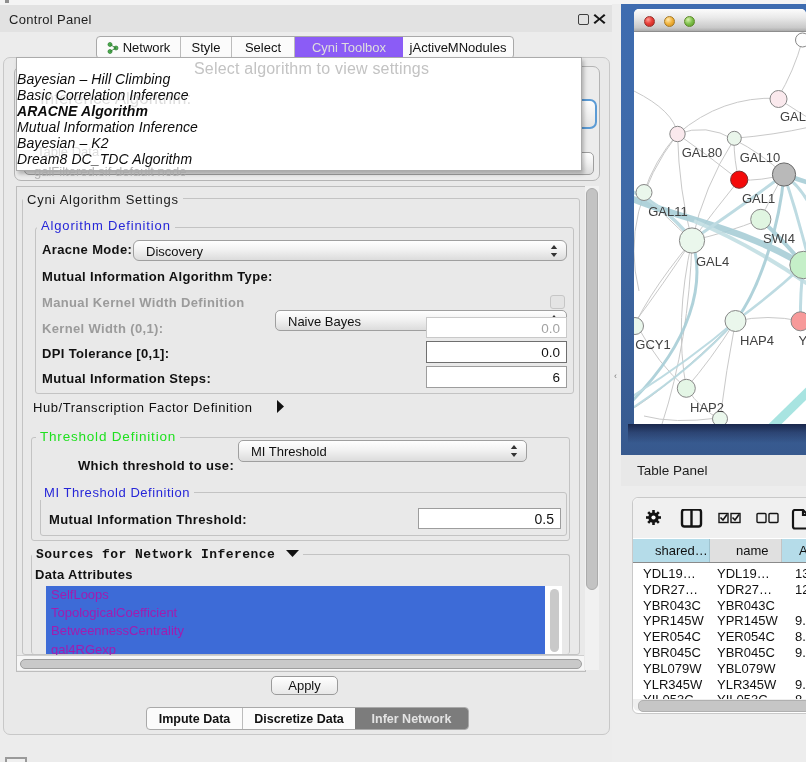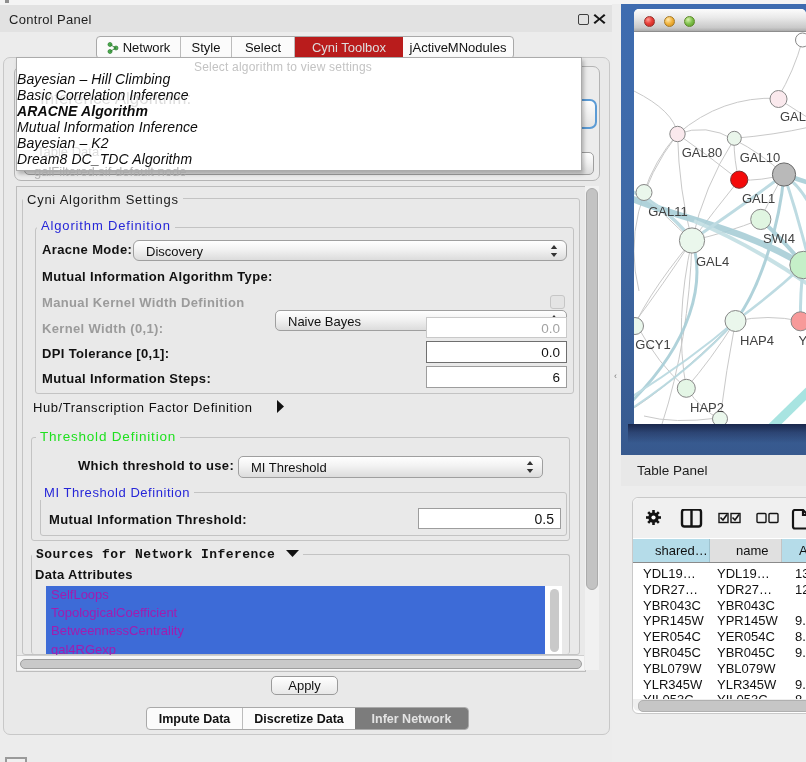--- a/index.html
+++ b/index.html
@@ -45,21 +45,21 @@
     <svg width="12" height="12" viewBox="0 0 12 12" style="margin-right:4px;">
       <circle cx="3" cy="2.5" r="2" fill="#4caf50" stroke="#2c7a2f" stroke-width="0.7"></circle>
       <circle cx="3" cy="9.5" r="2" fill="#4caf50" stroke="#2c7a2f" stroke-width="0.7"></circle>
       <circle cx="9" cy="6" r="2" fill="#4caf50" stroke="#2c7a2f" stroke-width="0.7"></circle>
       <path d="M3 2.5 L9 6 L3 9.5" stroke="#2c7a2f" stroke-width="0.8" fill="none"></path>
     </svg>
     Network
   </div>
   <div style="width:50px;display:flex;align-items:center;justify-content:center;border-right:1px solid #bcbcbc;">Style</div>
   <div style="width:62px;display:flex;align-items:center;justify-content:center;border-right:1px solid #bcbcbc;text-align:right;">Select</div>
-  <div style="width:108px;display:flex;align-items:center;justify-content:center;background:#b91c1c;color:#dedede;">Cyni Toolbox</div>
+  <div style="width:108px;display:flex;align-items:center;justify-content:center;background:#8b5cf6;color:#dedede;">Cyni Toolbox</div>
   <div style="width:110px;display:flex;align-items:center;justify-content:center;">jActiveMNodules</div>
 </div>
 
 <div class="abs" style="left:16px;top:186px;width:568px;height:484px;background:#E9E9E9;border:1px solid #bdbdbd;"></div>
 
 <div class="abs" style="left:585px;top:186px;width:14px;height:484px;background:#F1F1F1;"></div>
 <div class="abs" style="left:586px;top:188px;width:10px;height:400px;background:#C3C3C3;border:1px solid #ABABAB;border-radius:6px;"></div>
 
 <div class="group" style="left:22px;top:198px;width:556px;height:455px;"></div>
 <div class="gtitle" style="left:23px;top:192px;color:#1a1a1a;letter-spacing:0.75px;">Cyni Algorithm Settings</div>
@@ -105,21 +105,21 @@
 
 <div class="lbl" style="left:33px;top:400px;letter-spacing:0.55px;">Hub/Transcription Factor Definition</div>
 <svg class="abs" style="left:276px;top:400px;" width="9" height="13" viewBox="0 0 9 13">
     <path d="M1 0 L8 6.5 L1 13 Z" fill="#111"></path>
   </svg>
 
 <div class="group" style="left:31px;top:437px;width:537px;height:102px;"></div>
 <div class="gtitle" style="left:36px;top:429px;color:#1FE01F;font-size:13.5px;letter-spacing:0.8px;">Threshold Definition</div>
 
 <div class="lbl bold" style="left:78px;top:458px;">Which threshold to use:</div>
-<div class="combo" style="left:238px;top:456px;width:287px;height:20px;padding-left:16px;">
+<div class="combo" style="left:238px;top:440px;width:287px;height:20px;">
   <span class="ctext">MI Threshold</span>
   <svg class="carr" viewBox="0 0 8 12">
       <path d="M4 0 L7.2 4 H0.8 Z" fill="#333"></path>
       <path d="M4 12 L7.2 8 H0.8 Z" fill="#333"></path>
     </svg>
 </div>
 
 <div class="group" style="left:40px;top:492px;width:525px;height:42px;"></div>
 <div class="gtitle" style="left:40px;top:485px;color:#2626d8;letter-spacing:0.55px;">MI Threshold Definition</div>
 
@@ -151,21 +151,21 @@
   <div style="width:113px;display:flex;align-items:center;justify-content:center;background:#7c7c7c;color:#e3e3e3;">Infer Network</div>
 </div>
 
 <div class="abs" style="left:5px;top:757px;width:18px;height:10px;border:2px solid #9a9a9a;background:#f0f0f0;"></div>
 
 <div class="abs" style="left:16px;top:57px;width:564px;height:112px;background:#fff;border:1px solid #ababab;box-shadow:2px 3px 4px rgba(0,0,0,0.25);"></div>
 <div class="abs" style="left:34px;top:164px;font-size:13px;color:#a9a9a9;white-space:nowrap;opacity:0.85;">galFiltered.sif default node</div>
 <div class="abs" style="left:16px;top:170px;width:566px;height:1px;background:#ababab;"></div>
 <div class="abs" style="left:40px;top:89px;font-size:17px;color:#dedede;white-space:nowrap;">Inference Algorithm:</div>
 <div class="abs" style="left:37px;top:144px;font-size:13px;color:#dedede;white-space:nowrap;">Table Data:</div>
-<div class="lbl" style="left:194px;top:60px;color:#c3c3c3;font-size:12px;letter-spacing:0.2px;">Select algorithm to view settings</div>
+<div class="lbl" style="left:194px;top:60px;color:#c3c3c3;font-size:16px;letter-spacing:0.2px;">Select algorithm to view settings</div>
 <div class="abs" style="left:17px;top:71px;font-size:14px;letter-spacing:0.1px;color:#0c0c0c;line-height:16.1px;white-space:nowrap;font-style:italic;">Bayesian – Hill Climbing<br>Basic Correlation Inference<br><b>ARACNE Algorithm</b><br>Mutual Information Inference<br>Bayesian – K2<br>Dream8 DC_TDC Algorithm</div>
 
 <div class="abs" style="left:612px;top:0;width:194px;height:762px;background:#EDEDED;"></div>
 <div class="abs" style="left:612px;top:0;width:194px;height:4px;background:#F4F4F4;"></div>
 
 <div class="abs" style="left:621px;top:4px;width:185px;height:451px;background:linear-gradient(180deg,#3E6CB0 0%,#3E69A6 45%,#37598E 100%);"></div>
 
 <div class="abs" style="left:614px;top:371px;font-size:9px;color:#7a7a7a;">‹</div>
 
 <div class="abs" style="left:634px;top:9px;width:172px;height:415px;background:#fff;border-radius:5px 5px 0 0;"></div>

